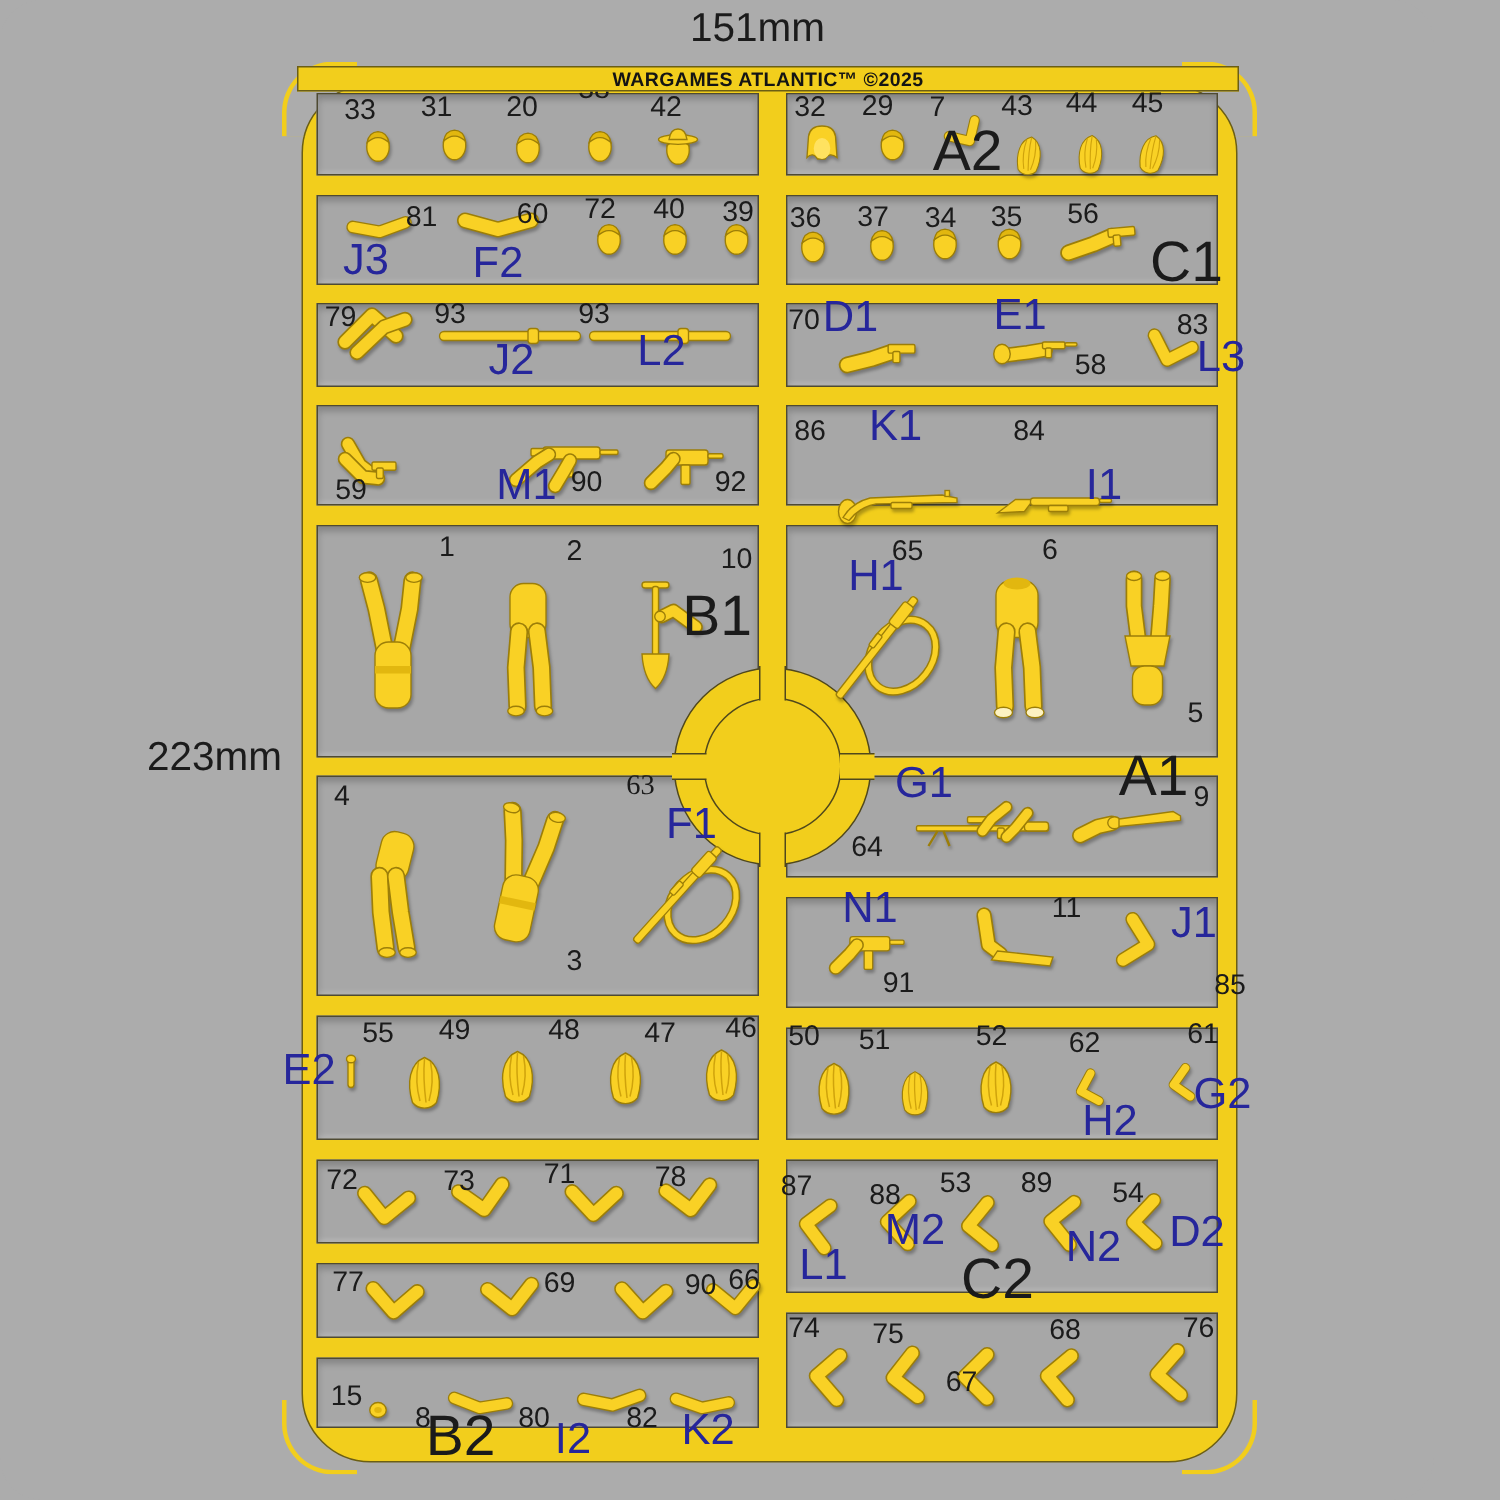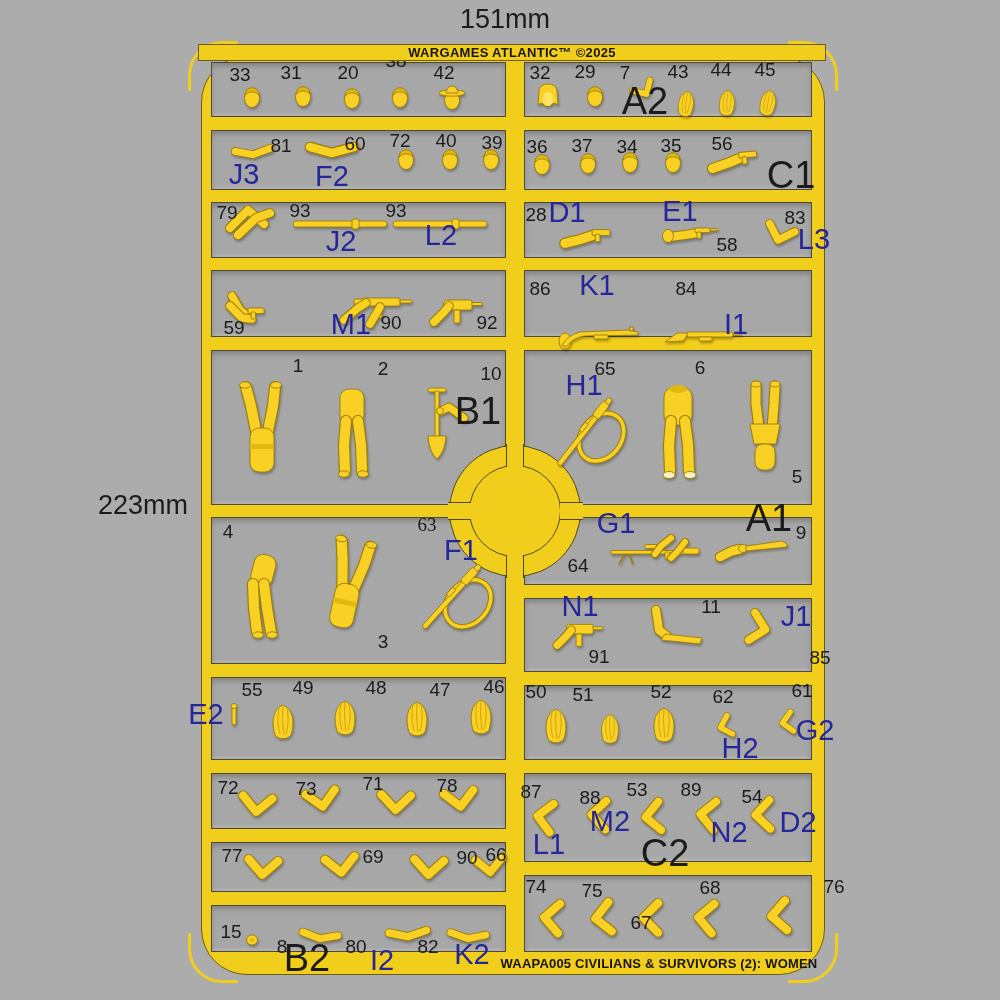--- a/index.html
+++ b/index.html
@@ -529,21 +529,21 @@
       <span class="lbl n" style="left: 582px; top: 145px;">37</span>
       <span class="lbl n" style="left: 627px; top: 146px;">34</span>
       <span class="lbl n" style="left: 671px; top: 145px;">35</span>
       <span class="lbl n" style="left: 722px; top: 143px;">56</span>
       <span class="lbl ck" style="left: 791px; top: 175px;">C1</span>
       <span class="lbl n" style="left: 227px; top: 212px;">79</span>
       <span class="lbl n" style="left: 300px; top: 210px;">93</span>
       <span class="lbl n" style="left: 396px; top: 210px;">93</span>
       <span class="lbl cb" style="left: 341px; top: 241px;">J2</span>
       <span class="lbl cb" style="left: 441px; top: 235px;">L2</span>
-      <span class="lbl n" style="left: 536px; top: 214px;">28</span>
+      <span class="lbl n" style="left: 536px; top: 214px;">70</span>
       <span class="lbl n" style="left: 727px; top: 244px;">58</span>
       <span class="lbl n" style="left: 795px; top: 217px;">83</span>
       <span class="lbl cb" style="left: 567px; top: 212px;">D1</span>
       <span class="lbl cb" style="left: 680px; top: 211px;">E1</span>
       <span class="lbl cb" style="left: 814px; top: 239px;">L3</span>
       <span class="lbl n" style="left: 234px; top: 327px;">59</span>
       <span class="lbl n" style="left: 391px; top: 322px;">90</span>
       <span class="lbl n" style="left: 487px; top: 322px;">92</span>
       <span class="lbl cb" style="left: 351px; top: 324px;">M1</span>
       <span class="lbl n" style="left: 540px; top: 288px;">86</span>
@@ -599,24 +599,23 @@
       <span class="lbl cb" style="left: 729px; top: 832px;">N2</span>
       <span class="lbl cb" style="left: 798px; top: 822px;">D2</span>
       <span class="lbl n" style="left: 232px; top: 855px;">77</span>
       <span class="lbl n" style="left: 373px; top: 856px;">69</span>
       <span class="lbl n" style="left: 467px; top: 857px;">90</span>
       <span class="lbl n" style="left: 496px; top: 854px;">66</span>
       <span class="lbl n" style="left: 536px; top: 886px;">74</span>
       <span class="lbl n" style="left: 592px; top: 890px;">75</span>
       <span class="lbl n" style="left: 641px; top: 922px;">67</span>
       <span class="lbl n" style="left: 710px; top: 887px;">68</span>
-      <span class="lbl n" style="left: 834px; top: 886px;">76</span>
+      <span class="lbl n" style="left: 799px; top: 886px;">76</span>
       <span class="lbl n" style="left: 231px; top: 931px;">15</span>
       <span class="lbl n" style="left: 282px; top: 946px;">8</span>
       <span class="lbl n" style="left: 356px; top: 946px;">80</span>
       <span class="lbl n" style="left: 428px; top: 946px;">82</span>
       <span class="lbl ck" style="left: 307px; top: 958px;">B2</span>
       <span class="lbl cb" style="left: 382px; top: 960px;">I2</span>
       <span class="lbl cb" style="left: 472px; top: 954px;">K2</span>
     </div>
 
-  <div class="bottomtitle" style="left:659px;top:963px">WAAPA005 CIVILIANS &amp; SURVIVORS (2): WOMEN</div>
 </div>
 
 </body></html>

